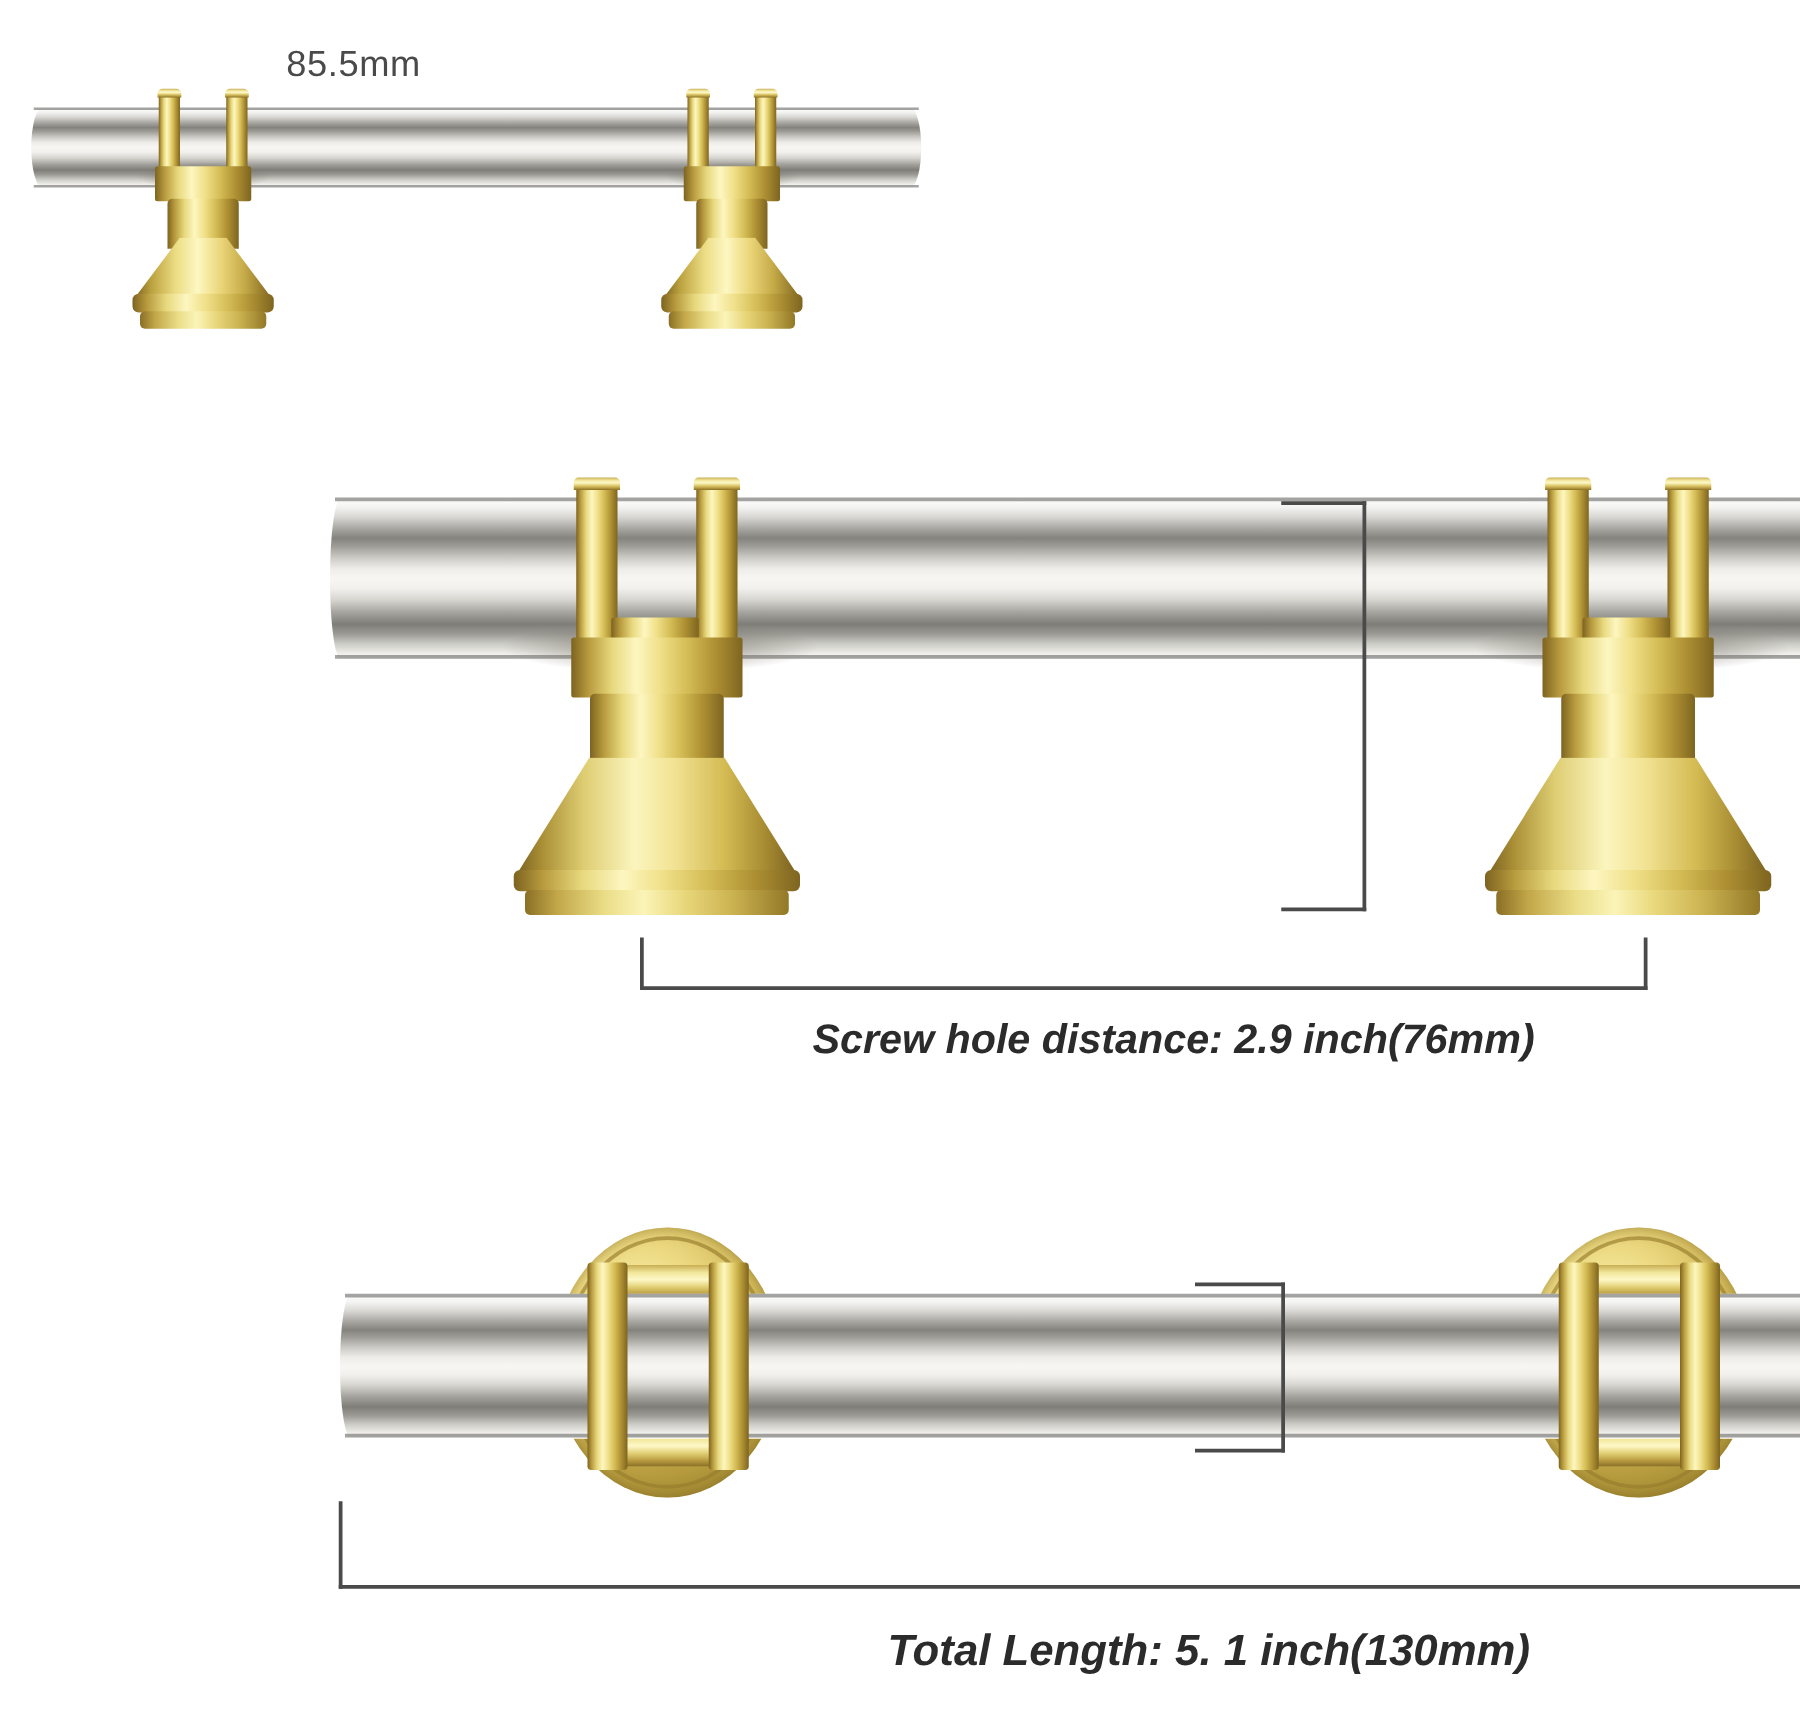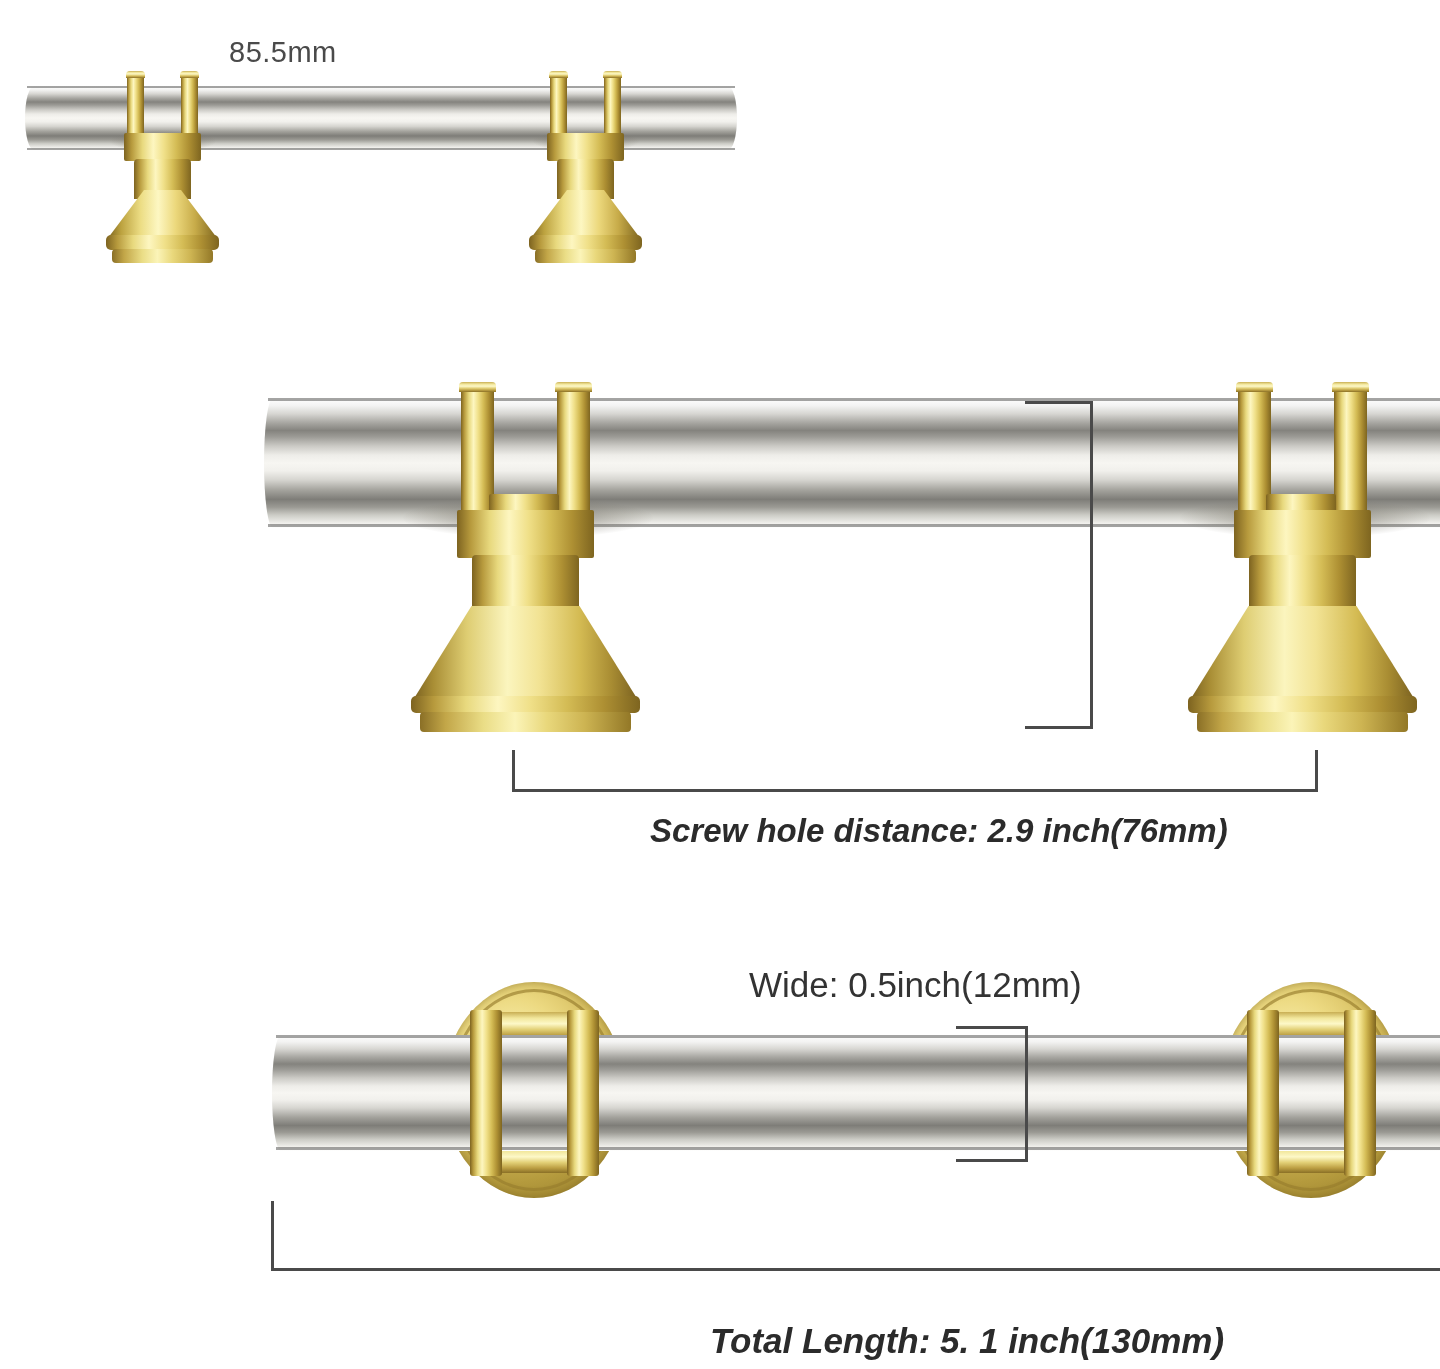--- a/index.html
+++ b/index.html
@@ -54,21 +54,20 @@
     font-size: 35px;
     color: #333333;
   }
   .label-total {
     left: 710px;
     top: 1301px;
     font-size: 35px;
     font-style: italic;
     font-weight: 600;
     color: #2b2b2b;
-    margin-top: 20px;
   }
 
   
   .dim-h {
     position: absolute;
     height: 3px;
     background: #4a4a4a;
   }
   .dim-v {
     position: absolute;
@@ -339,21 +338,20 @@
     <div class="strap gold-grad-v" style="left:1247px; top:1010px; width:32px; height:166px;"></div>
     <div class="strap gold-grad-v" style="left:1344px; top:1010px; width:32px; height:166px;"></div>
   </div>
 
   <div>
     <div class="dim-h" style="left:956px; top:1026px; width:72px;"></div>
     <div class="dim-v" style="left:1025px; top:1026px; height:136px;"></div>
     <div class="dim-h" style="left:956px; top:1159px; width:72px;"></div>
   </div>
 
-  <div class="label label-wide">Wide: 0.5inch(12mm)</div>
 
   <div>
     <div class="dim-v" style="left:271px; top:1201px; height:70px;"></div>
     <div class="dim-h" style="left:271px; top:1268px; width:1169px;"></div>
   </div>
 
   <div class="label label-total">Total Length: 5. 1 inch(130mm)</div>
 
 </div>
 

